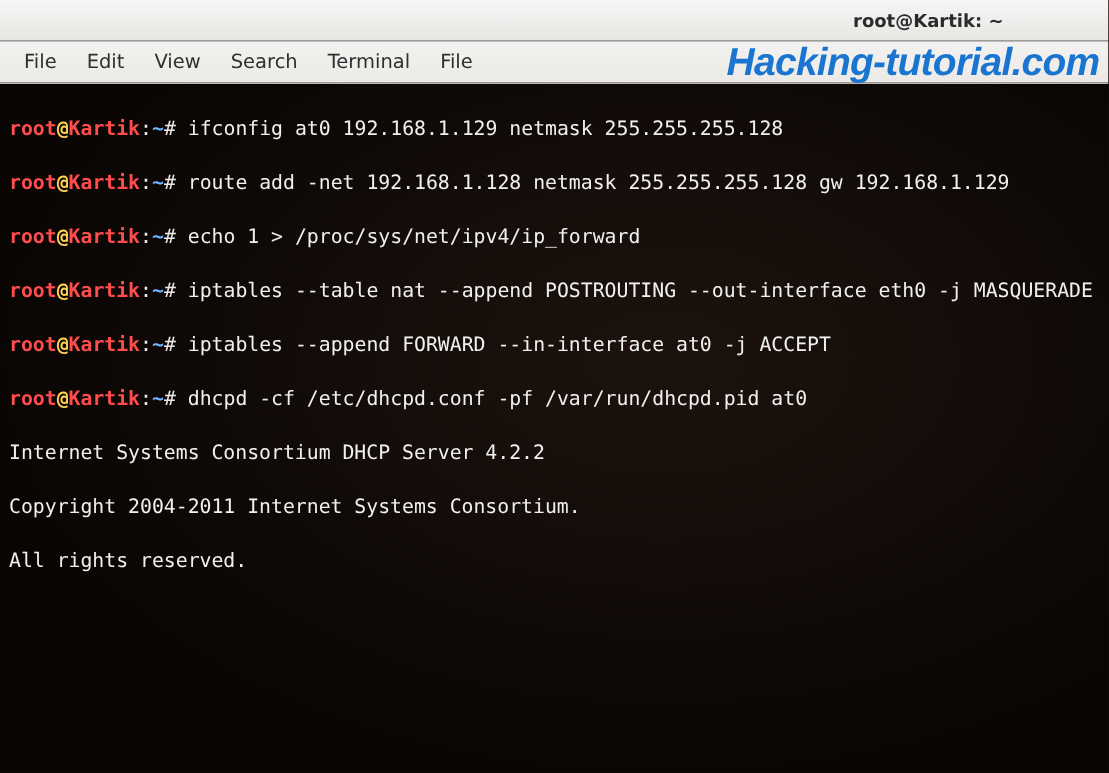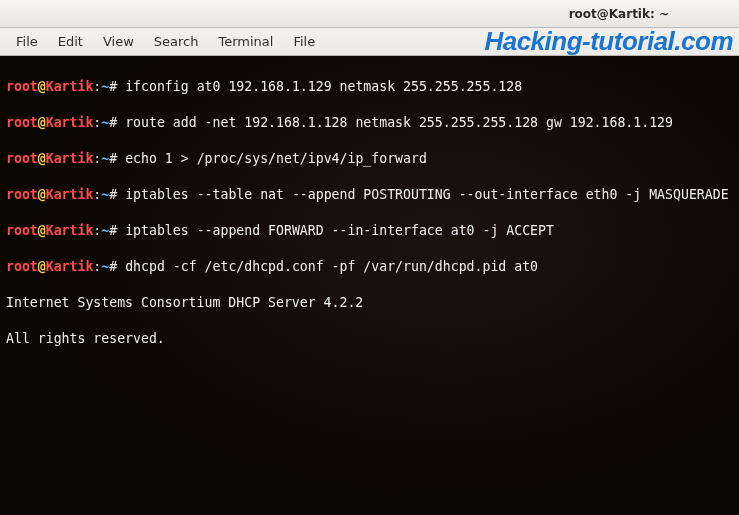--- a/index.html
+++ b/index.html
@@ -99,20 +99,21 @@
 </div>
 
 <div class="terminal">
 <span class="line"><span class="p-user">root</span><span class="p-at">@</span><span class="p-host">Kartik</span><span class="p-colon">:</span><span class="p-path">~</span><span class="p-hash">#</span> <span class="cmd">ifconfig at0 192.168.1.129 netmask 255.255.255.128</span></span>
 <span class="line"><span class="p-user">root</span><span class="p-at">@</span><span class="p-host">Kartik</span><span class="p-colon">:</span><span class="p-path">~</span><span class="p-hash">#</span> <span class="cmd">route add -net 192.168.1.128 netmask 255.255.255.128 gw 192.168.1.129</span></span>
 <span class="line"><span class="p-user">root</span><span class="p-at">@</span><span class="p-host">Kartik</span><span class="p-colon">:</span><span class="p-path">~</span><span class="p-hash">#</span> <span class="cmd">echo 1 &gt; /proc/sys/net/ipv4/ip_forward</span></span>
 <span class="line"><span class="p-user">root</span><span class="p-at">@</span><span class="p-host">Kartik</span><span class="p-colon">:</span><span class="p-path">~</span><span class="p-hash">#</span> <span class="cmd">iptables --table nat --append POSTROUTING --out-interface eth0 -j MASQUERADE</span></span>
 <span class="line"><span class="p-user">root</span><span class="p-at">@</span><span class="p-host">Kartik</span><span class="p-colon">:</span><span class="p-path">~</span><span class="p-hash">#</span> <span class="cmd">iptables --append FORWARD --in-interface at0 -j ACCEPT</span></span>
 <span class="line"><span class="p-user">root</span><span class="p-at">@</span><span class="p-host">Kartik</span><span class="p-colon">:</span><span class="p-path">~</span><span class="p-hash">#</span> <span class="cmd">dhcpd -cf /etc/dhcpd.conf -pf /var/run/dhcpd.pid at0</span></span>
 <span class="line out">Internet Systems Consortium DHCP Server 4.2.2</span>
+<span class="line out">Copyright 2004-2011 Internet Systems Consortium.</span>
 <span class="line out">All rights reserved.</span>
 
 
 
 
 
 
 
 
 

